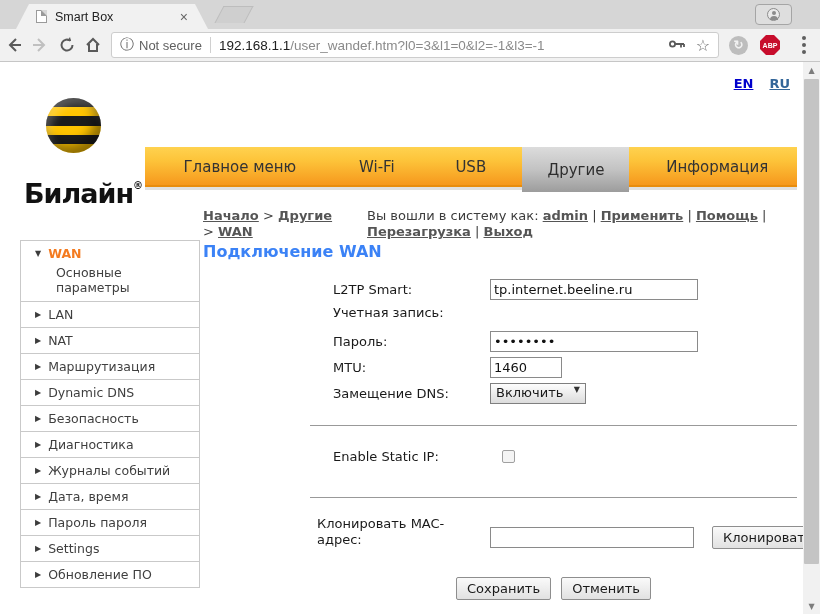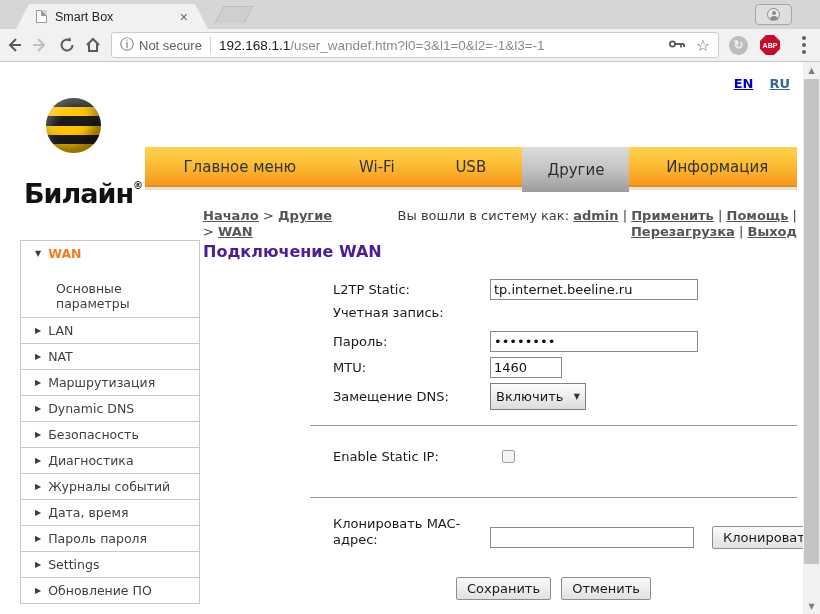--- a/index.html
+++ b/index.html
@@ -68,49 +68,49 @@
             background:linear-gradient(180deg,#ffd24f 0,#fdc43a 35%,#f6981d 100%);
             border-bottom:2px solid #e88d0e; display:flex; box-shadow:0 3px 0 rgba(170,170,170,.35); }
   .nav-item { height:40px; display:flex; align-items:center; justify-content:center;
               font-size:15px; color:#333; cursor:pointer;margin-left:8px; }
   .nav-item.active { background:linear-gradient(180deg,#dcdcdc 0,#c3c3c3 50%,#9c9c9c 100%);
               height:45px; margin-bottom:-5px; color:#2e2e2e; }
 
   .crumbs { position:absolute; left:203px; top:146px; width:150px; font-size:13px; color:#444; line-height:16px; }
   .crumbs a, .sess a { color:#555; font-weight:bold; text-decoration:underline; cursor:pointer; }
   .sess { position:absolute; top:146px; right:23px; width:430px; font-size:13px; color:#3c3c3c;
-          text-align:right; line-height:16px; }
-
-  .page-title { position:absolute; left:203px; top:180px; font-size:16px; font-weight:bold; color:#4c1d95; }
+          text-align:left; line-height:16px; }
+
+  .page-title { position:absolute; left:203px; top:180px; font-size:16px; font-weight:bold; color:#3b82f6; }
 
   .sidebar { position:absolute; left:20px; top:178px; width:180px; border:1px solid #c9c9c9;
              background:#fff; font-size:12.5px; color:#3f3f3f; }
   .side-row { border-bottom:1px solid #c9c9c9; padding:5px 4px 5px 14px; display:flex; align-items:center; cursor:pointer; }
   .side-row:last-child { border-bottom:none; }
   .side-wan { border-bottom:1px solid #c9c9c9; padding:5px 4px 6px 14px; }
   .wan-head { display:flex; align-items:center; cursor:pointer; }
   .wan-label { color:#f47b20; font-weight:bold; margin-left:7px; }
   .tri { font-size:8px; color:#3c3c3c; flex:0 0 auto; }
   .side-label { margin-left:7px; }
-  .wan-sub { margin:20px 0 0 21px; cursor:pointer; }
+  .wan-sub { margin:4px 0 0 21px; cursor:pointer; }
 
   .form-area { position:absolute; left:0; top:0; width:820px; height:552px; font-size:13px; color:#1a1a1a; }
   .frow { position:absolute; left:333px; display:flex; align-items:center; }
   .flabel { width:157px; flex:0 0 auto; }
   .tinput { height:21px; border:1px solid #8a8a8a; font-family:"DejaVu Sans", sans-serif;
             font-size:13px; padding:0 3px; background:#fff; color:#111; }
   .w-big { width:208px; }
   .w-mtu { width:72px; }
-  .selbox { width:96px; height:27px; border:1px solid #7f7f7f; background:linear-gradient(180deg,#fdfdfd,#dcdcdc);
-            display:flex; align-items:center; padding:1px 5px; cursor:pointer; }
+  .selbox { width:96px; height:21px; border:1px solid #7f7f7f; background:linear-gradient(180deg,#fdfdfd,#dcdcdc);
+            display:flex; align-items:flex-start; padding:1px 5px; cursor:pointer; }
   .selbox .sel-txt { flex:1; }
   .sel-arrow { font-size:8px; color:#333; }
   .divider { position:absolute; left:310px; width:487px; height:0; border-top:1px solid #999; }
   .checkbox { width:13px; height:13px; border:1px solid #a0a0a0; border-radius:2px; background:#f4f4f4; cursor:pointer; }
-  .maclabel { position:absolute; left:333px; top:454px; width:150px; line-height:16px; }
+  .maclabel { position:absolute; left:317px; top:454px; width:150px; line-height:16px; }
   .btn { font-family:"DejaVu Sans", sans-serif; font-size:13px; color:#1a1a1a; border:1px solid #8e8e8e;
          border-radius:2px; background:linear-gradient(180deg,#fafafa,#e1e1e1); padding:3px 10px; cursor:pointer; }
   .btn-row { position:absolute; left:310px; top:515px; width:487px; text-align:center; }
   .btn-row .btn { margin:0 3px; }
 
   .scrollbar { position:absolute; right:0; top:0; width:17px; height:552px; background:#f1f1f1; }
   .scroll-arrow { position:absolute; left:0; width:17px; height:16px; display:flex; align-items:center;
                   justify-content:center; font-size:8px; color:#7d7d7d; cursor:pointer; }
   .scroll-thumb { position:absolute; left:1px; top:17px; width:15px; height:485px; background:#c4c4c4; border-radius:1px; cursor:pointer; }
 </style>
@@ -273,21 +273,21 @@
         </div>
       <div class="side-row">
           <span class="tri">▶</span>
           <span class="side-label">Обновление ПО</span>
         </div>
     </div>
 
     <div class="form-area">
 
       <div class="frow" style="top:217px">
-        <span class="flabel">L2TP Static:</span>
+        <span class="flabel">L2TP Smart:</span>
         <input class="tinput w-big" type="text" value="tp.internet.beeline.ru" style="">
       </div>
 
       <div class="frow" style="top:243px">
         <span class="flabel">Учетная запись:</span>
       </div>
 
       <div class="frow" style="top:269px">
         <span class="flabel">Пароль:</span>
         <input class="tinput w-big" type="text" value="••••••••" style="">

